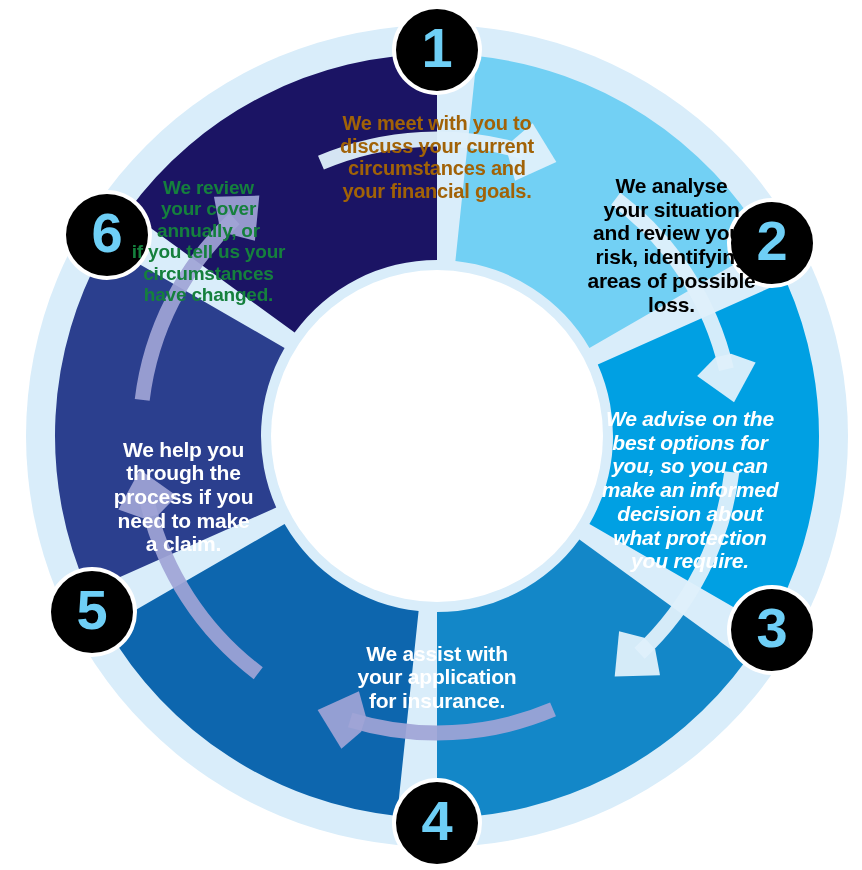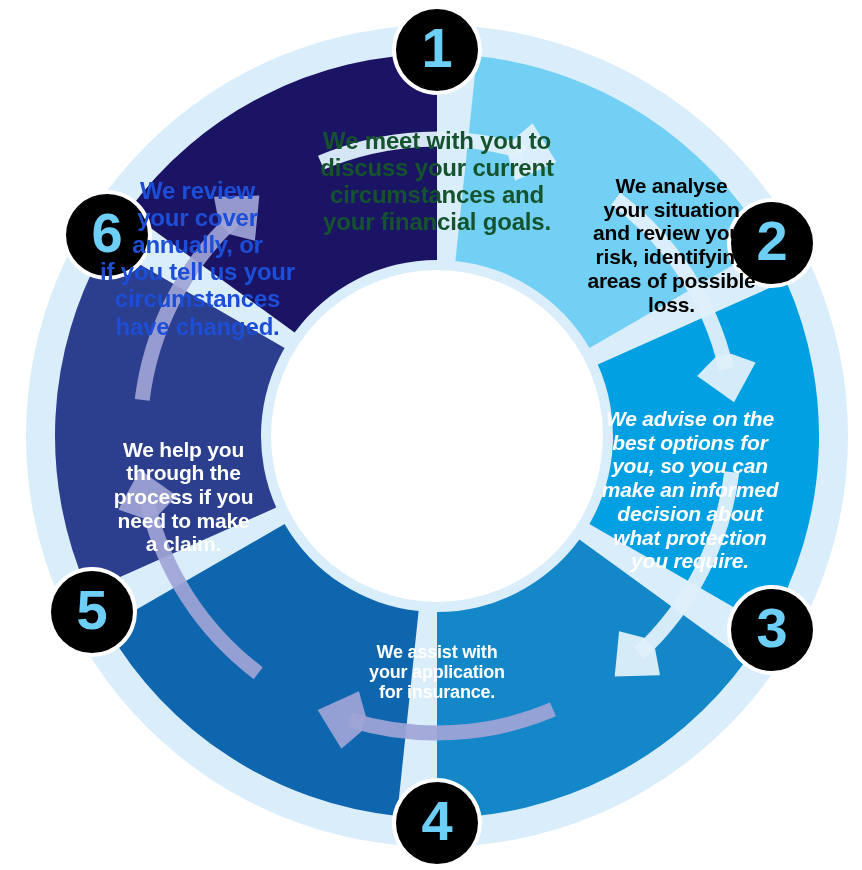--- a/index.html
+++ b/index.html
@@ -108,46 +108,46 @@
         <circle cx="437" cy="823" r="45" fill="#ffffff"></circle>
         <circle cx="437" cy="823" r="41" fill="#000000"></circle>
         <circle cx="92" cy="612" r="45" fill="#ffffff"></circle>
         <circle cx="92" cy="612" r="41" fill="#000000"></circle>
         <circle cx="107" cy="235" r="45" fill="#ffffff"></circle>
         <circle cx="107" cy="235" r="41" fill="#000000"></circle>
       </g>
   </svg>
 
   <div id="texts">
-      <div class="seg-text" style="width: 260px; left: 307px; font-size: 24px; color: #14532d; top: 127px;">We meet with you to
+      <div class="seg-text" style="width: 260px; left: 307px; font-size: 20px; color: #a16207; top: 112px;">We meet with you to
 discuss your current
 circumstances and
 your financial goals.</div>
       <div class="seg-text" style="width: 215px; left: 564px; font-size: 21px; color: rgb(0, 0, 0); top: 174px;">We analyse
 your situation
 and review your
 risk, identifying
 areas of possible
 loss.</div>
       <div class="seg-text" style="width: 215px; left: 582.5px; font-size: 21px; color: rgb(255, 255, 255); top: 407px; font-style: italic;">We advise on the
 best options for
 you, so you can
 make an informed
 decision about
 what protection
 you require.</div>
-      <div class="seg-text" style="width: 260px; left: 307px; font-size: 18px; color: rgb(255, 255, 255); top: 641.5px;">We assist with
+      <div class="seg-text" style="width: 260px; left: 307px; font-size: 21px; color: rgb(255, 255, 255); top: 641.5px;">We assist with
 your application
 for insurance.</div>
       <div class="seg-text" style="width: 215px; left: 76px; font-size: 21px; color: rgb(255, 255, 255); top: 437.5px;">We help you
 through the
 process if you
 need to make
 a claim.</div>
-      <div class="seg-text" style="width: 215px; left: 90px; font-size: 24px; color: #1d4ed8; top: 177px;">We review
+      <div class="seg-text" style="width: 215px; left: 101px; font-size: 19px; color: #15803d; top: 177px;">We review
 your cover
 annually, or
 if you tell us your
 circumstances
 have changed.</div>
     </div>
   <div id="numbers">
       <div class="badge-num" style="left: 397px; top: 20px; width: 80px; color: rgb(110, 207, 246);">1</div>
       <div class="badge-num" style="left: 732px; top: 213px; width: 80px; color: rgb(110, 207, 246);">2</div>
       <div class="badge-num" style="left: 732px; top: 600px; width: 80px; color: rgb(110, 207, 246);">3</div>

